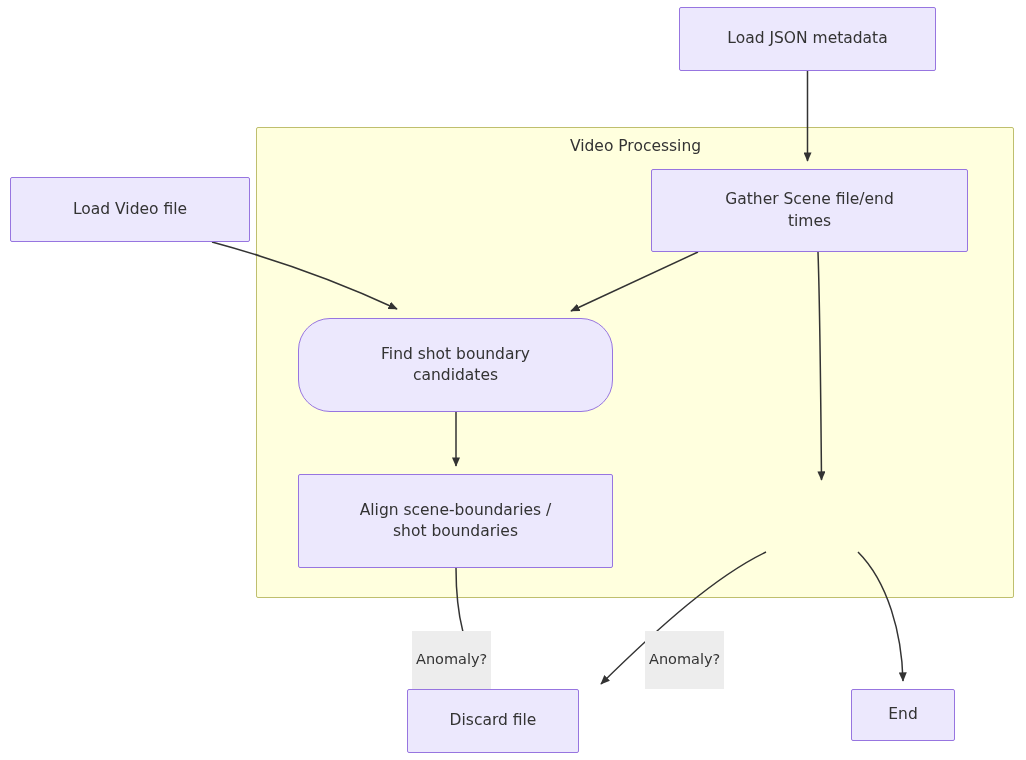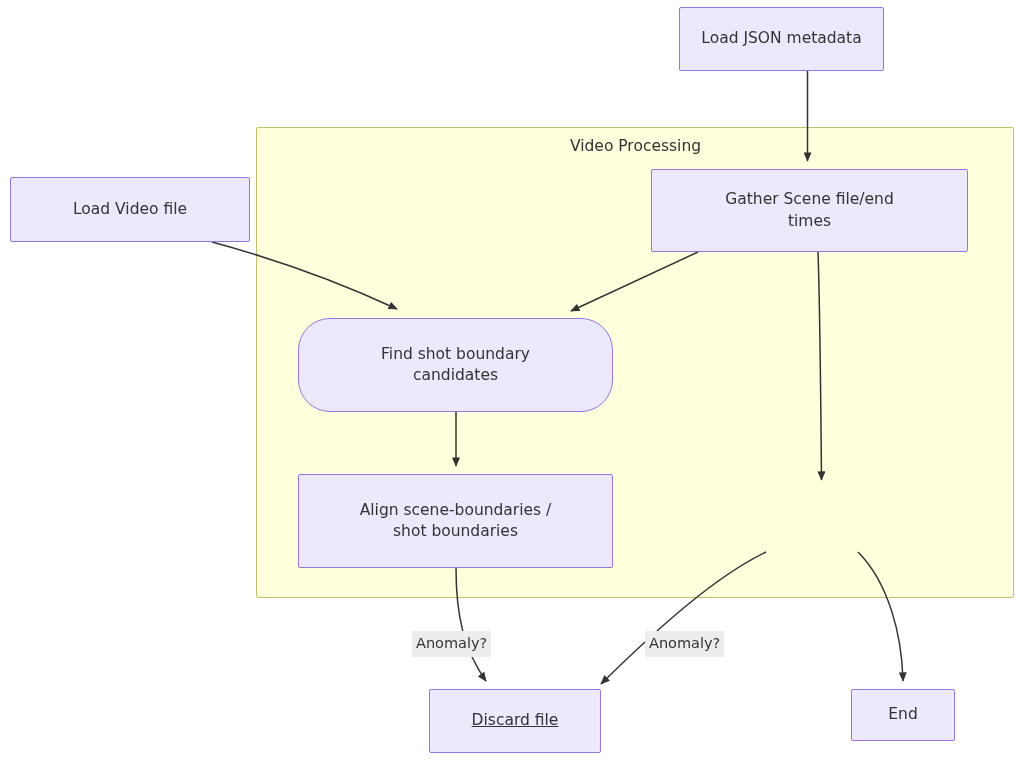--- a/index.html
+++ b/index.html
@@ -57,21 +57,21 @@
     display: block;
     width: 100%;
     white-space: pre-line;
   }
   .edge-label {
     position: absolute;
     background: #EDEDED;
     color: #333333;
     font-size: 14.5px;
     line-height: 1.5;
-    padding: 2px 4px;
+    padding: 18px 4px;
     white-space: nowrap;
     box-sizing: border-box;
   }
 </style>
 </head>
 <body>
 
 <div id="canvas">
 
   <div class="subgraph-box" style="left:256px; top:127px; width:758px; height:471px;"></div>
@@ -94,21 +94,21 @@
 
     <path d="M 456 412 L 456 466" fill="none" stroke="#333333" stroke-width="1.5" marker-end="url(#arrowhead)"></path>
 
     <path d="M 456 568 C 456 616, 464 650, 486 681" fill="none" stroke="#333333" stroke-width="1.5" marker-end="url(#arrowhead)"></path>
 
     <path d="M 766 552 C 716 576, 660 626, 601 684" fill="none" stroke="#333333" stroke-width="1.5" marker-end="url(#arrowhead)"></path>
 
     <path d="M 858 552 C 888 582, 902 634, 903 681" fill="none" stroke="#333333" stroke-width="1.5" marker-end="url(#arrowhead)"></path>
   </svg>
 
-  <div class="node" style="left:679px; top:7px; width:205px; height:64px;">
+  <div class="node" style="left:679px; top:7px; width:257px; height:64px;">
     <span class="node-label">Load JSON metadata</span>
   </div>
 
   <div class="node" style="left:10px; top:177px; width:240px; height:65px;">
     <span class="node-label">Load Video file</span>
   </div>
 
   <div class="node" style="left:651px; top:169px; width:317px; height:83px;">
     <span class="node-label">Gather Scene file/end
 times</span>
@@ -118,21 +118,21 @@
     <span class="node-label">Find shot boundary
 candidates</span>
   </div>
 
   <div class="node" style="left:298px; top:474px; width:315px; height:94px;">
     <span class="node-label">Align scene-boundaries /
 shot boundaries</span>
   </div>
 
 
-  <div class="node" style="left:429px; top:689px; width:172px; height:64px;text-decoration:underline;">
+  <div class="node" style="left:407px; top:689px; width:172px; height:64px;">
     <span class="node-label">Discard file</span>
   </div>
 
   <div class="node" style="left:851px; top:689px; width:104px; height:52px;">
     <span class="node-label">End</span>
   </div>
 
   <div class="edge-label" style="left:412px; top:631px;">Anomaly?</div>
 
   <div class="edge-label" style="left:645px; top:631px;">Anomaly?</div>

